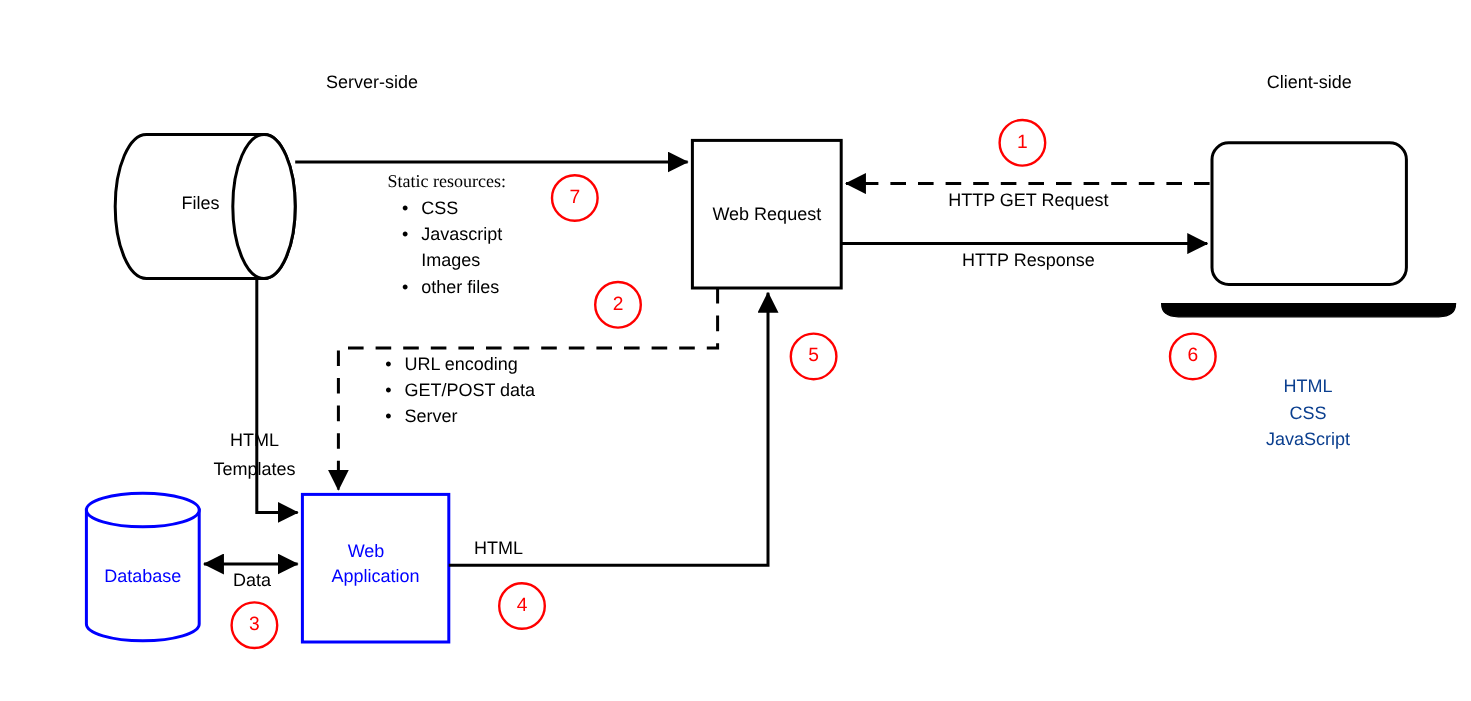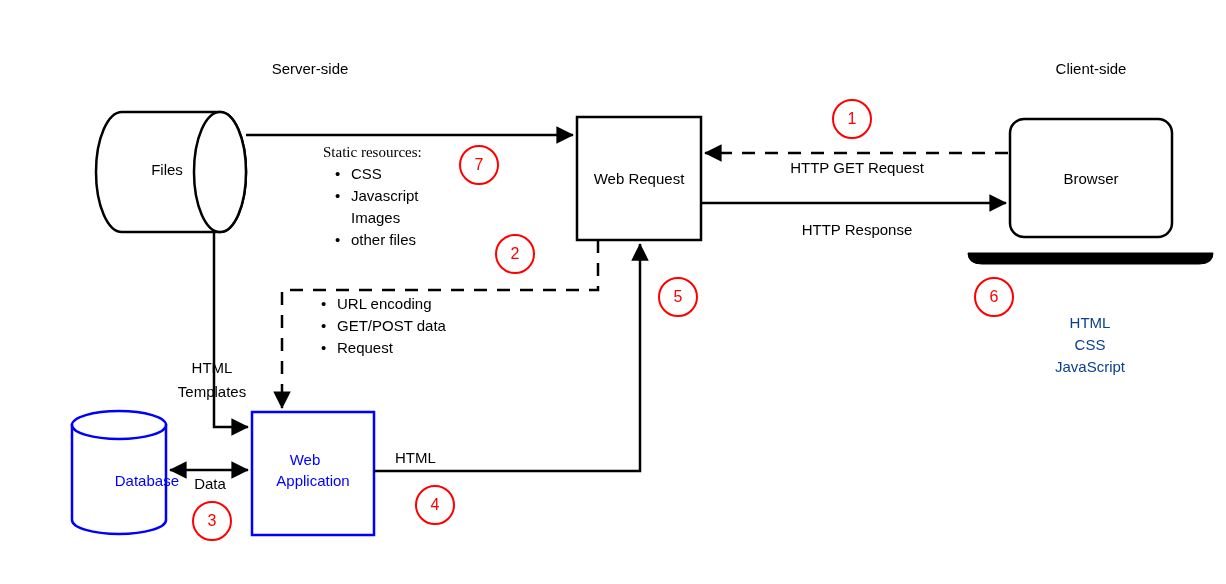--- a/index.html
+++ b/index.html
@@ -70,30 +70,29 @@
   </svg>
 
   <div class="lbl ctr" style="left:188px;top:59px;width:180px;">Server-side</div>
 
   <div class="lbl ctr" style="left:969px;top:59px;width:180px;">Client-side</div>
 
   <div class="lbl ctr" style="left:75px;top:160px;width:120px;">Files</div>
 
   <div class="lbl ctr" style="left:545px;top:169px;width:124px;">Web Request</div>
 
-  <div class="lbl ctr" style="left:978px;top:169px;width:162px;">Browser</div>
 
-  <div class="lbl ctr pureblue" style="left:27px;top:471px;width:120px;text-align:right;">Database</div>
+  <div class="lbl ctr pureblue" style="left:27px;top:471px;width:120px;">Database</div>
 
   <div class="lbl ctr pureblue" style="left:220px;top:450px;width:106px;">Web</div>
   <div class="lbl ctr pureblue" style="left:213px;top:471px;width:136px;">Application</div>
 
   <div class="lbl ctr" style="left:700px;top:158px;width:250px;">HTTP GET Request</div>
 
-  <div class="lbl ctr" style="left:705px;top:220px;width:240px;">HTTP Response</div>
+  <div class="lbl ctr" style="left:705px;top:208px;width:240px;">HTTP Response</div>
 
   <div class="lbl ctr" style="left:130px;top:358px;width:100px;">HTML</div>
   <div class="lbl ctr" style="left:125px;top:382px;width:110px;">Templates</div>
 
   <div class="lbl ctr" style="left:140px;top:474px;width:76px;">Data</div>
 
   <div class="lbl" style="left:363px;top:448px;">HTML</div>
 
   <div class="bulletbox" style="left:291px;top:141px;">
     <div class="hd">Static resources:</div>
@@ -102,21 +101,21 @@
         <li class="b">Javascript</li>
         <li>Images</li>
         <li class="b">other files</li>
       </ul>
   </div>
 
   <div class="bulletbox" style="left:277px;top:293px;">
     <ul>
         <li class="b">URL encoding</li>
         <li class="b">GET/POST data</li>
-        <li class="b">Request</li>
+        <li class="b">Server</li>
       </ul>
   </div>
 
   <div class="lbl ctr blue" style="left:998px;top:313px;width:120px;">HTML</div>
   <div class="lbl ctr blue" style="left:998px;top:335px;width:120px;">CSS</div>
   <div class="lbl ctr blue" style="left:998px;top:357px;width:120px;">JavaScript</div>
 
   <div class="num" style="left:800px;top:99px;">1</div>
   <div class="num" style="left:463px;top:234px;">2</div>
   <div class="num" style="left:160px;top:501px;">3</div>

